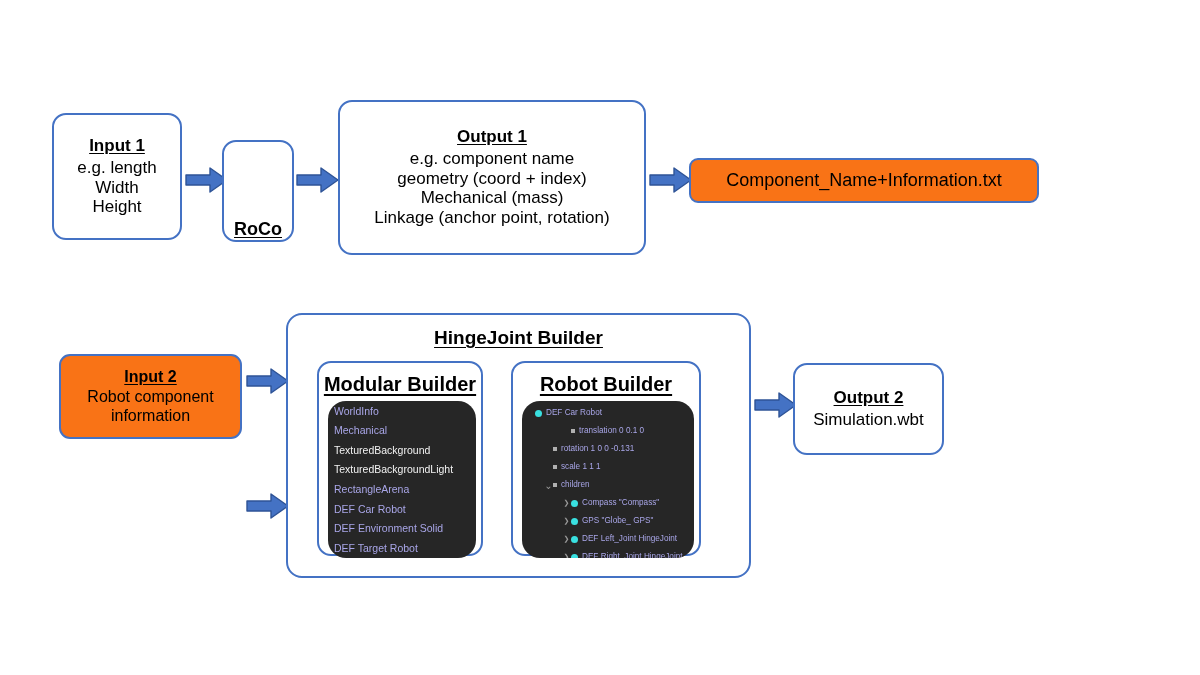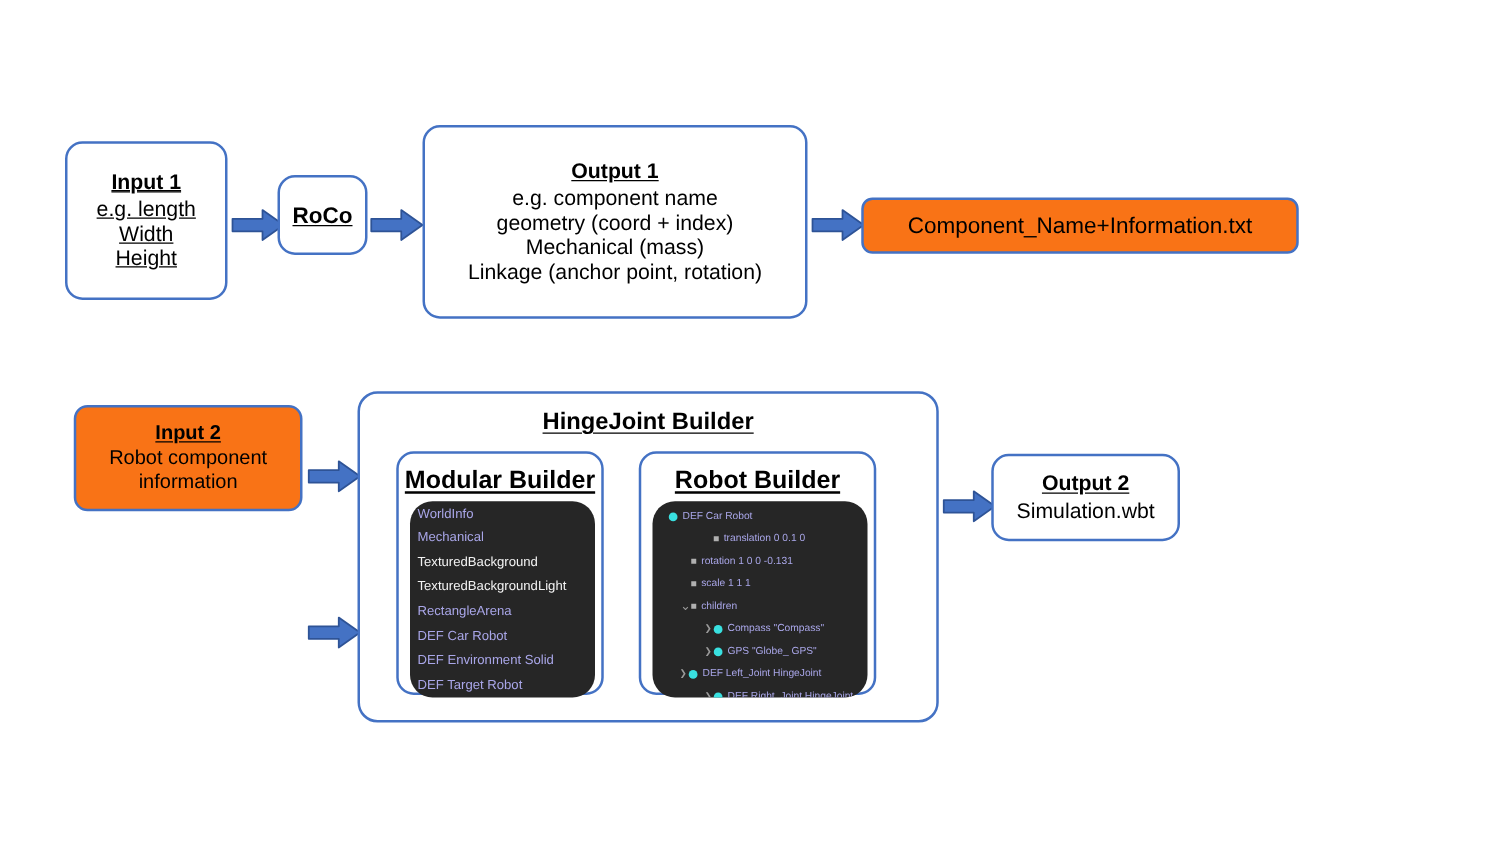--- a/index.html
+++ b/index.html
@@ -116,34 +116,34 @@
     width: 4px; height: 4px; background: #B0B0B0;
     flex: 0 0 auto; margin-right: 4px;
   }
   .tree-row .lbl { line-height: 1; }
 </style>
 </head>
 <body>
 
 <div id="canvas">
 
-  <div class="box" id="box-input1" style="left:52px; top:113px; width:130px; height:127px; font-size:17px;text-decoration:underline;">
+  <div class="box" id="box-input1" style="left:52px; top:113px; width:130px; height:127px; font-size:17px;">
     <div class="ttl">Input 1</div>
     <div class="ln">e.g. length</div>
     <div class="ln">Width</div>
     <div class="ln">Height</div>
   </div>
 
   <div class="arrow" style="left:186px; top:166px; width:42px; height:28px;">
     <svg width="42" height="28" viewBox="0 0 42 28">
       <polygon points="0,9 24,9 24,2 41,14 24,26 24,19 0,19" fill="#4472C4" stroke="#2E5396" stroke-width="1.4" stroke-linejoin="round"></polygon>
     </svg>
   </div>
 
-  <div class="box" id="box-roco" style="left:222px; top:140px; width:72px; height:64px; font-size:18px;">
+  <div class="box" id="box-roco" style="left:222px; top:140px; width:72px; height:102px; font-size:18px;justify-content:flex-end;">
     <div class="ttl" style="margin-bottom:0;">RoCo</div>
   </div>
 
   <div class="arrow" style="left:297px; top:166px; width:42px; height:28px;">
     <svg width="42" height="28" viewBox="0 0 42 28">
       <polygon points="0,9 24,9 24,2 41,14 24,26 24,19 0,19" fill="#4472C4" stroke="#2E5396" stroke-width="1.4" stroke-linejoin="round"></polygon>
     </svg>
   </div>
 
   <div class="box" id="box-output1" style="left:338px; top:100px; width:308px; height:155px; font-size:17px;">
@@ -157,21 +157,21 @@
   <div class="arrow" style="left:650px; top:166px; width:42px; height:28px;">
     <svg width="42" height="28" viewBox="0 0 42 28">
       <polygon points="0,9 24,9 24,2 41,14 24,26 24,19 0,19" fill="#4472C4" stroke="#2E5396" stroke-width="1.4" stroke-linejoin="round"></polygon>
     </svg>
   </div>
 
   <div class="box yellow" id="box-file" style="left:689px; top:158px; width:350px; height:45px; font-size:18px; border-radius:9px;">
     <div class="ln">Component_Name+Information.txt</div>
   </div>
 
-  <div class="box yellow" id="box-input2" style="left:59px; top:324px; width:183px; height:85px; font-size:16px; border-radius:11px;">
+  <div class="box yellow" id="box-input2" style="left:59px; top:354px; width:183px; height:85px; font-size:16px; border-radius:11px;">
     <div class="ttl">Input 2</div>
     <div class="ln">Robot component</div>
     <div class="ln">information</div>
   </div>
 
   <div class="arrow" style="left:247px; top:367px; width:42px; height:28px;">
     <svg width="42" height="28" viewBox="0 0 42 28">
       <polygon points="0,9 24,9 24,2 41,14 24,26 24,19 0,19" fill="#4472C4" stroke="#2E5396" stroke-width="1.4" stroke-linejoin="round"></polygon>
     </svg>
   </div>
@@ -234,39 +234,39 @@
             <div class="tree-row" style="padding-left: 40px;">
               <span class="chev">❯</span>
               <span class="dot-c"></span>
               <span class="lbl">Compass "Compass"</span>
             </div>
             <div class="tree-row" style="padding-left: 40px;">
               <span class="chev">❯</span>
               <span class="dot-c"></span>
               <span class="lbl">GPS "Globe_ GPS"</span>
             </div>
-            <div class="tree-row" style="padding-left: 20px;">
+            <div class="tree-row" style="padding-left: 40px;">
               <span class="chev">❯</span>
               <span class="dot-c"></span>
               <span class="lbl">DEF Left_Joint HingeJoint</span>
             </div>
             <div class="tree-row" style="padding-left: 40px;">
               <span class="chev">❯</span>
               <span class="dot-c"></span>
               <span class="lbl">DEF Right_Joint HingeJoint</span>
             </div>
           </div>
       </div>
     </div>
   </div>
 
   <div class="arrow" style="left:755px; top:391px; width:42px; height:28px;">
     <svg width="42" height="28" viewBox="0 0 42 28">
       <polygon points="0,9 24,9 24,2 41,14 24,26 24,19 0,19" fill="#4472C4" stroke="#2E5396" stroke-width="1.4" stroke-linejoin="round"></polygon>
     </svg>
   </div>
 
-  <div class="box" id="box-output2" style="left:793px; top:363px; width:151px; height:70px; font-size:17px;">
+  <div class="box" id="box-output2" style="left:793px; top:363px; width:151px; height:92px; font-size:17px;">
     <div class="ttl">Output 2</div>
     <div class="ln">Simulation.wbt</div>
   </div>
 
 </div>
 
 </body></html>

